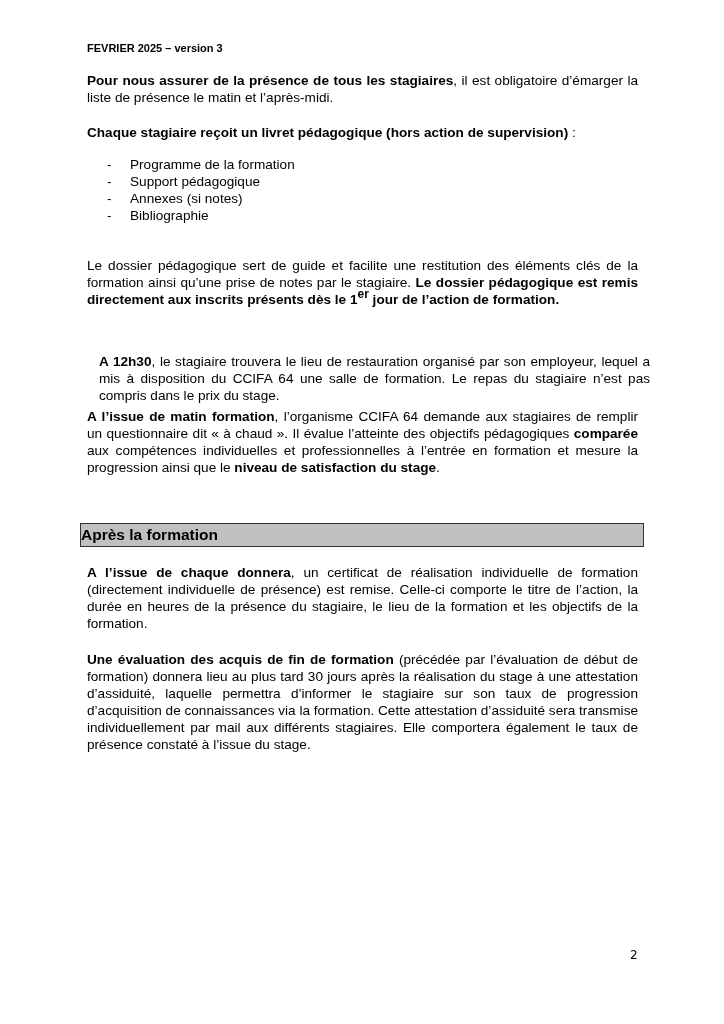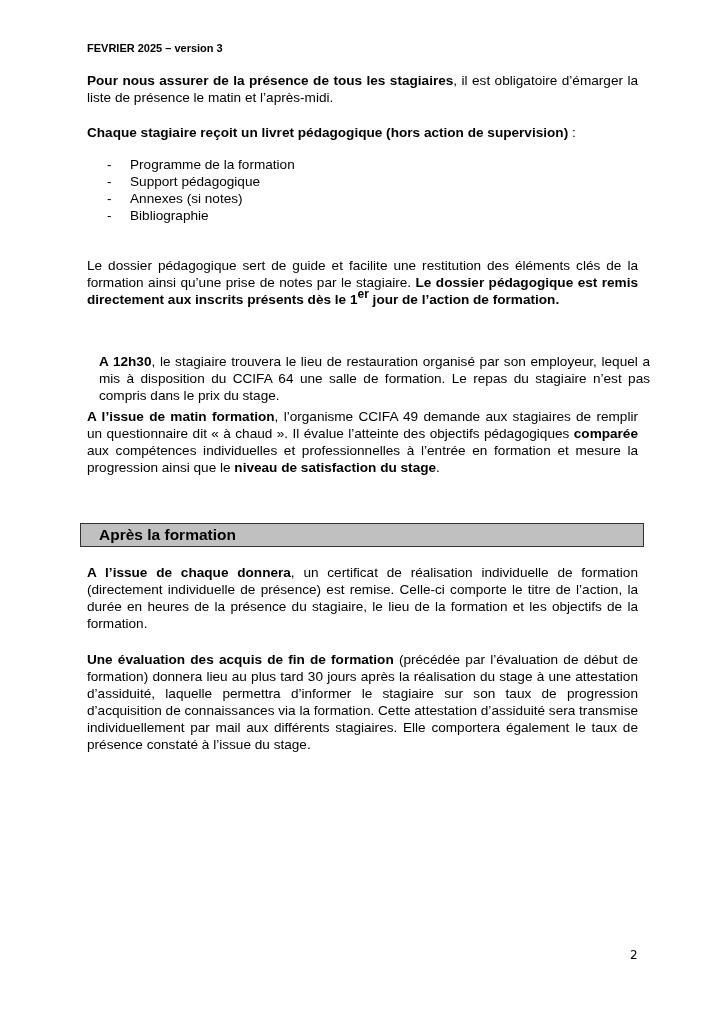--- a/index.html
+++ b/index.html
@@ -8,21 +8,21 @@
     .header-line { position: absolute; left: 87px; top: 42px; font-size: 11px; font-weight: bold; }
     .p { position: absolute; left: 87px; width: 551px; font-size: 13.6px; line-height: 17px;
          text-align: justify; text-align-last: left; }
     .p b { font-weight: bold; }
     .list { position: absolute; left: 87px; top: 156px; margin: 0; padding: 0; list-style: none;
             font-size: 13.6px; line-height: 17px; }
     .list li { position: relative; padding-left: 43px; }
     .list li .dash { position: absolute; left: 20px; top: 0; }
     .section-heading { position: absolute; left: 80px; top: 523px; width: 561px; height: 21px;
                        background: #c0c0c0; border: 1px solid #333; box-sizing: content-box;
-                       font-size: 15.5px; font-weight: bold; line-height: 21px; padding-left: 18px;
+                       font-size: 15.5px; font-weight: bold; line-height: 21px; padding-left: 0;
                        box-sizing: border-box; width: 564px; height: 24px; }
     .page-number { position: absolute; left: 630px; top: 948px; font-size: 12px; font-family: "DejaVu Sans", sans-serif; }
     sup { font-size: 12px; line-height: 0; vertical-align: super; }
   </style>
 </head>
 <body>
 
 <div class="header-line">FEVRIER 2025 – version 3</div>
 
 <p class="p" style="top:72px; margin:0;">
@@ -42,21 +42,21 @@
 
 <p class="p" style="top:257px; margin:0;">
   <span>Le dossier pédagogique sert de guide et facilite une restitution des éléments clés de la formation ainsi qu’une prise de notes par le stagiaire. </span><b>Le dossier pédagogique est remis directement aux inscrits présents dès le 1</b><b><sup>er</sup></b><b> jour de l’action de formation.</b>
 </p>
 
 <p class="p" style="top:341px; margin:12px;">
   <b>A 12h30</b><span>, le stagiaire trouvera le lieu de restauration organisé par son employeur, lequel a mis à disposition du CCIFA 64 une salle de formation.  Le repas du stagiaire n’est pas compris dans le prix du stage.</span>
 </p>
 
 <p class="p" style="top:408px; margin:0;">
-  <b>A l’issue de matin formation</b><span>, l’organisme CCIFA 49 demande aux stagiaires de remplir un questionnaire dit « à chaud ». Il évalue l’atteinte des objectifs pédagogiques </span><b>comparée</b><span> aux compétences individuelles et professionnelles à l’entrée en formation et mesure la progression ainsi que le </span><b>niveau de satisfaction du stage</b><span>.</span>
+  <b>A l’issue de matin formation</b><span>, l’organisme CCIFA 64 demande aux stagiaires de remplir un questionnaire dit « à chaud ». Il évalue l’atteinte des objectifs pédagogiques </span><b>comparée</b><span> aux compétences individuelles et professionnelles à l’entrée en formation et mesure la progression ainsi que le </span><b>niveau de satisfaction du stage</b><span>.</span>
 </p>
 
 <div class="section-heading">Après la formation</div>
 
 <p class="p" style="top:564px; margin:0;">
   <b>A l’issue de chaque donnera</b><span>, un certificat de réalisation individuelle de formation (directement individuelle de présence) est remise. Celle-ci comporte le titre de l’action, la durée en heures de la présence du stagiaire, le lieu de la formation et les objectifs de la formation.</span>
 </p>
 
 <p class="p" style="top:651px; margin:0;">
   <b>Une évaluation des acquis de fin de formation</b><span> (précédée par l’évaluation de début de formation) donnera lieu au plus tard 30 jours après la réalisation du stage à une attestation d’assiduité, laquelle permettra d’informer le stagiaire sur son taux de progression d’acquisition de connaissances via la formation. Cette attestation d’assiduité sera transmise individuellement par mail aux différents stagiaires. Elle comportera également le taux de présence constaté à l’issue du stage.</span>

